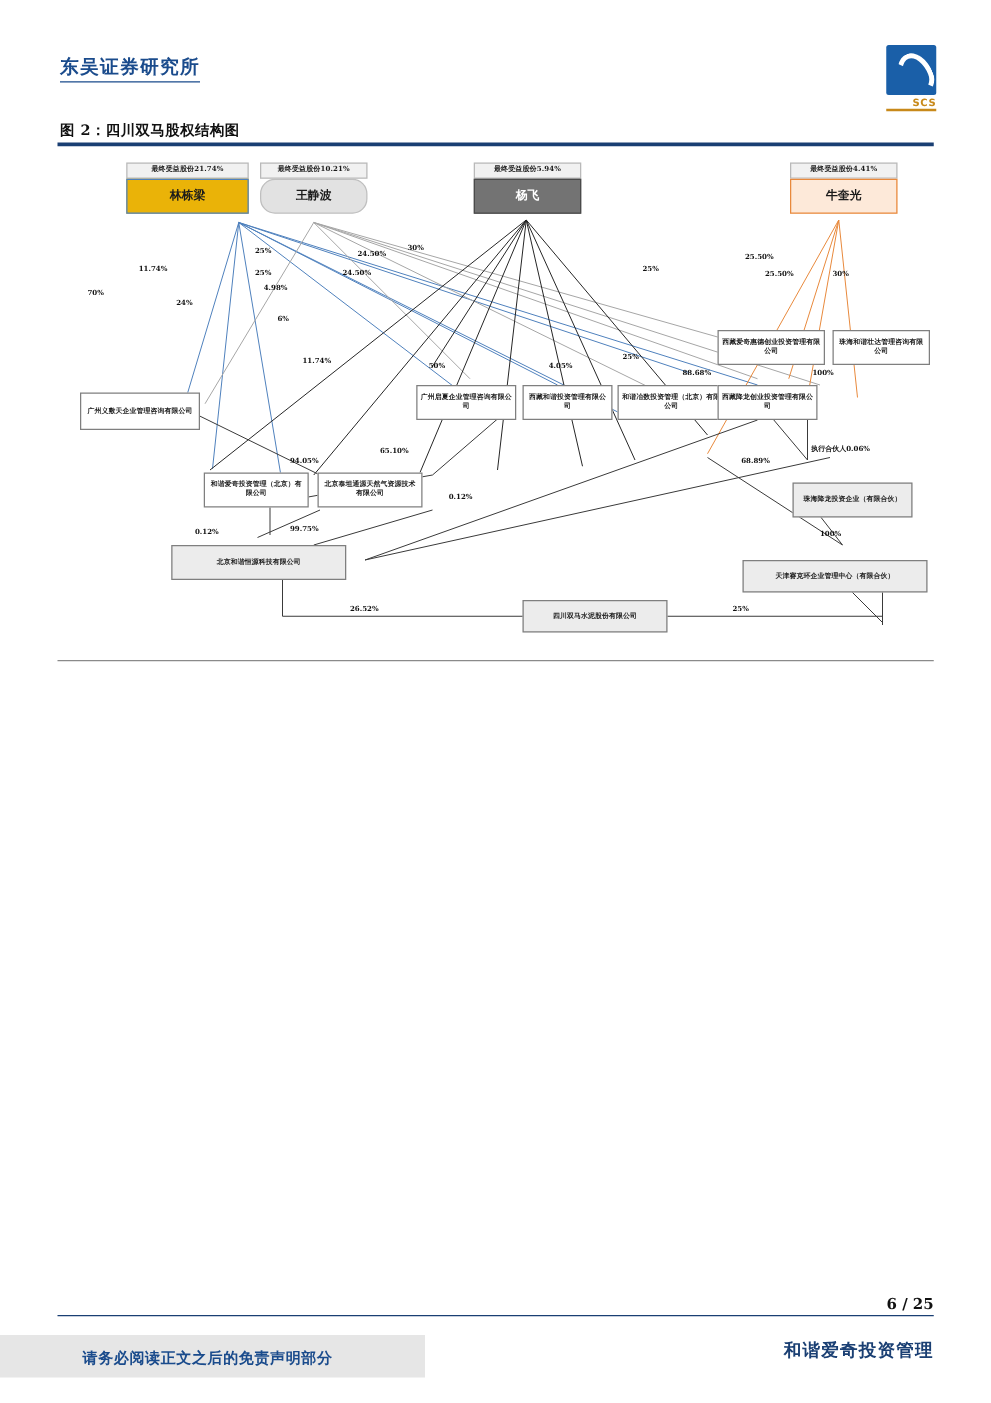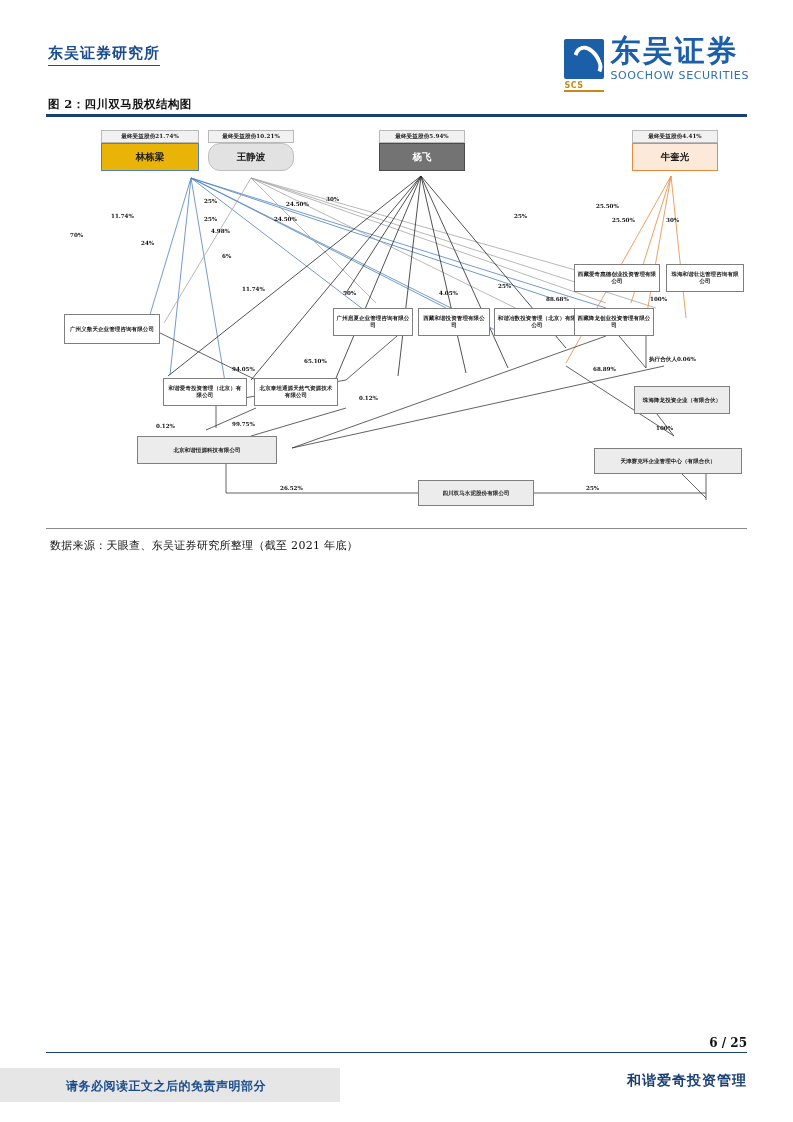--- a/index.html
+++ b/index.html
@@ -22,21 +22,21 @@
   .logo-mark{
     width:40px;height:40px;background:#1a5fa8;position:relative;border-radius:2px;
   }
   .logo-mark:after{
     content:"";position:absolute;left:9px;top:6px;width:20px;height:28px;
     border:4px solid #ffffff;border-radius:50% 50% 50% 50%/60% 60% 40% 40%;
     border-left-color:transparent;border-bottom-color:transparent;
     transform:rotate(-22deg);
   }
   .logo-sub{
-    position:absolute;left:0;top:42px;width:40px;text-align:left;
+    position:absolute;left:0;top:42px;width:40px;text-align:right;
     font-size:8px;font-weight:bold;color:#c8891a;letter-spacing:.5px;
     font-family:"DejaVu Sans",sans-serif;
     border-bottom:2px solid #c8891a;
   }
   .logo-txt-cn{
     font-size:30px;font-weight:bold;color:#1a5fa8;letter-spacing:2px;
     font-family:"DejaVu Serif", serif;line-height:1;
   }
   .logo-txt-en{
     font-size:11px;color:#2f6fb5;letter-spacing:.6px;
@@ -109,24 +109,20 @@
 </head>
 <body>
 
 <div class="page">
 
   <div class="hdr">
     <div class="hdr-title">东吴证券研究所</div>
     <div class="logo">
       <div class="logo-mark">
         <div class="logo-sub">SCS</div>
-      </div>
-      <div class="logo-col">
-        <div class="logo-txt-cn">东吴证券</div>
-        <div class="logo-txt-en">SOOCHOW SECURITIES</div>
       </div>
     </div>
   </div>
 
   <div class="fig-cap">图 2：四川双马股权结构图</div>
   <div class="cap-rule"></div>
 
   <div class="diagram">
 
     <svg width="701" height="408">
@@ -259,21 +255,20 @@
     <div class="pct" style="left:313px;top:277px;">0.12%</div>
     <div class="pct" style="left:110px;top:305px;">0.12%</div>
     <div class="pct" style="left:186px;top:303px;">99.75%</div>
 
     <div class="pct" style="left:234px;top:367px;">26.52%</div>
     <div class="pct" style="left:540px;top:367px;">25%</div>
 
   </div>
 
   <div class="panel-rule-bottom"></div>
-  <div class="src-note">数据来源：天眼查、东吴证券研究所整理（截至 2021 年底）</div>
 
   <div class="pg-num">6 / 25</div>
   <div class="ftr-rule"></div>
   <div class="ftr-band"></div>
   <div class="ftr-note">请务必阅读正文之后的免责声明部分</div>
   <div class="ftr-brand">和谐爱奇投资管理</div>
 
 </div>
 
 </body></html>

